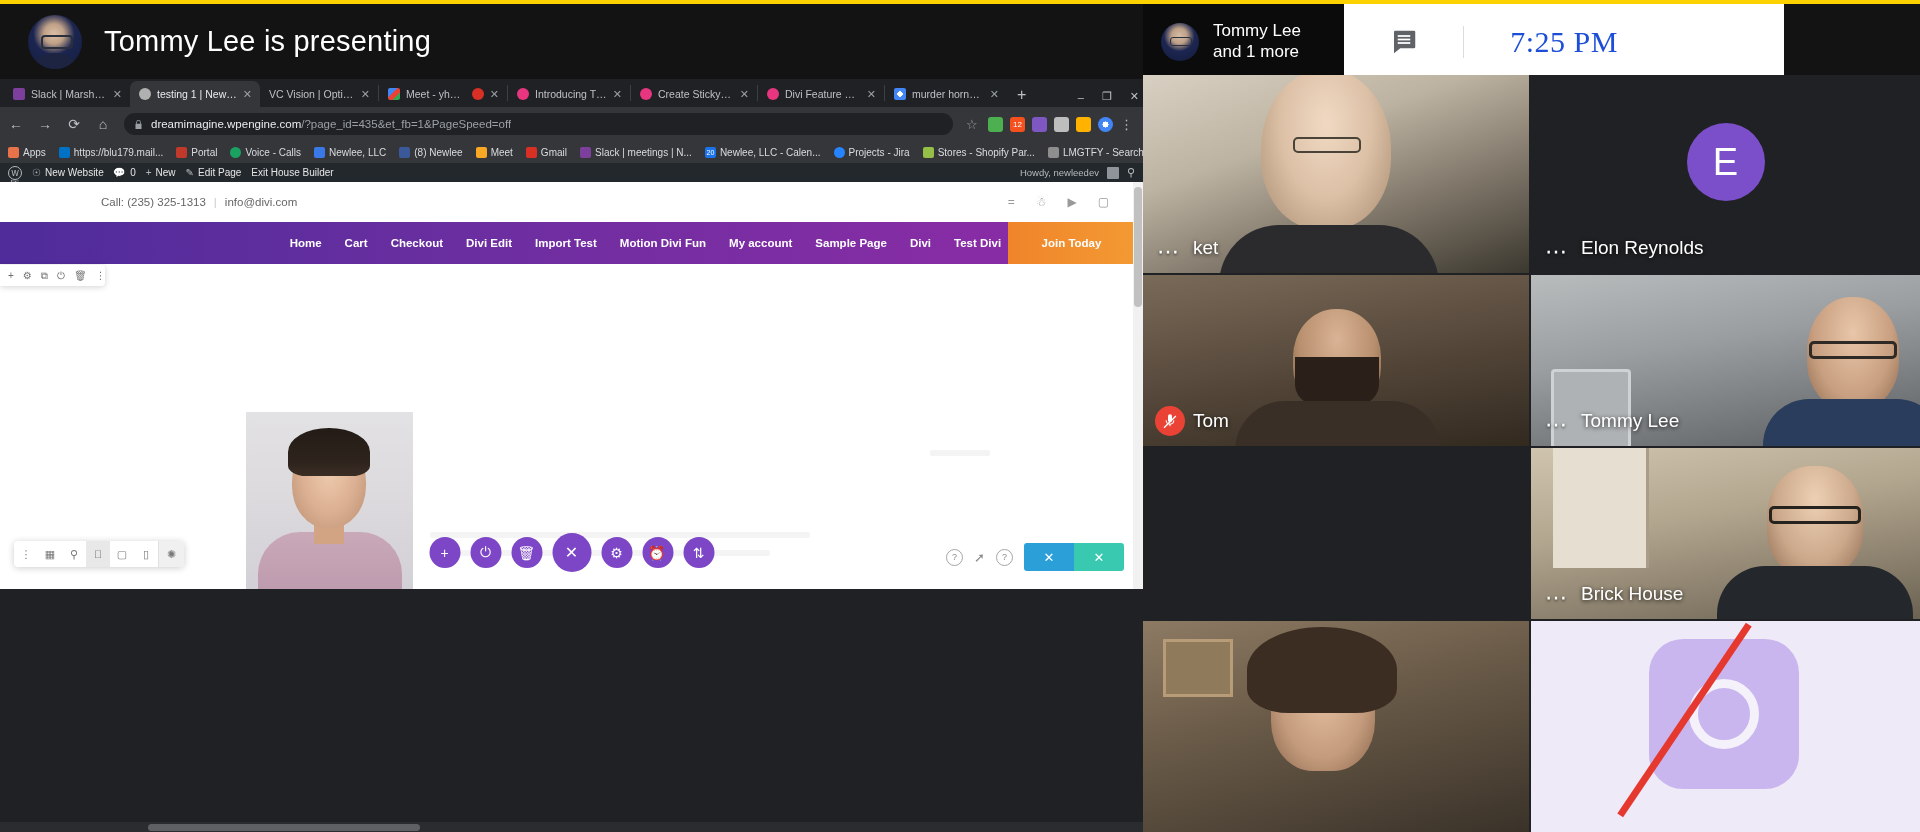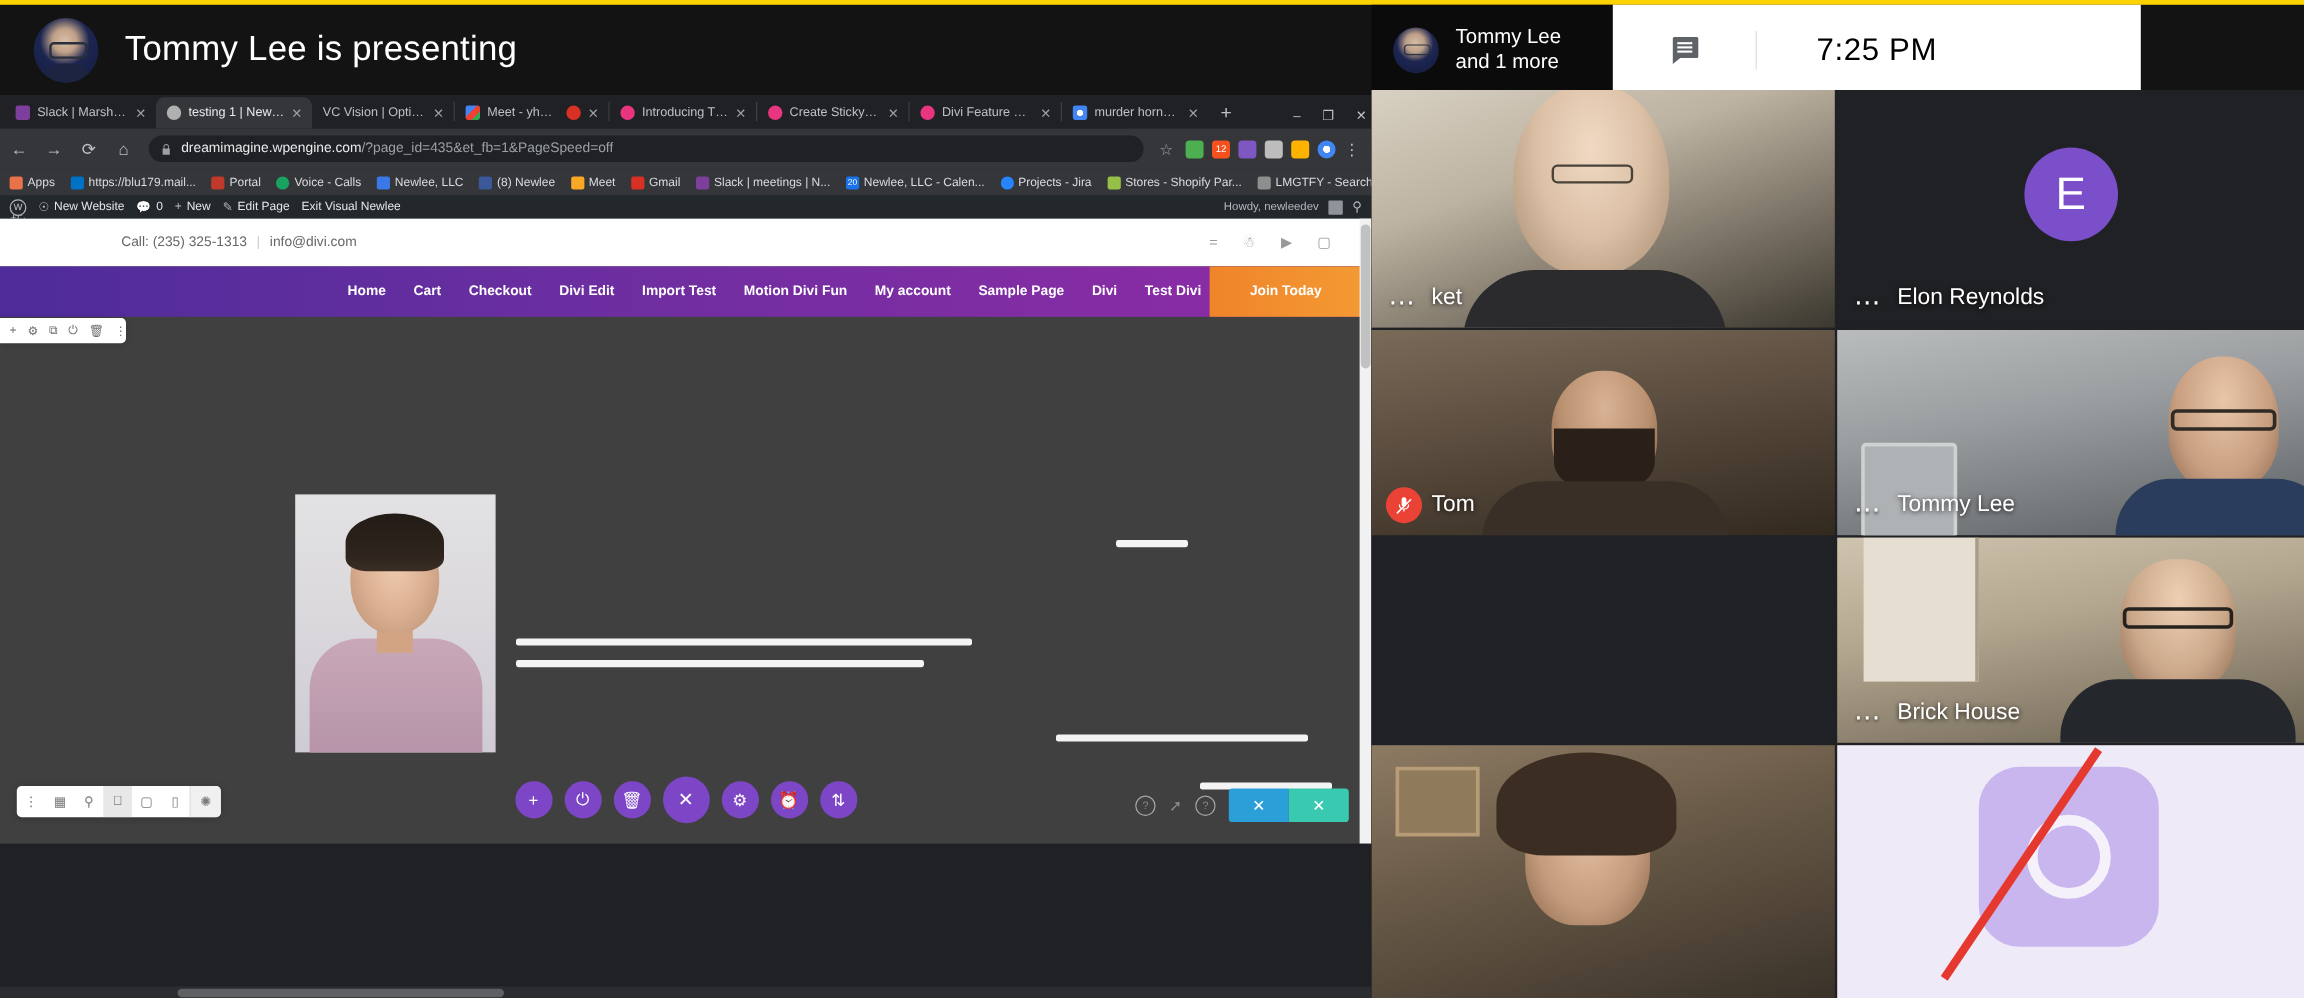--- a/index.html
+++ b/index.html
@@ -58,21 +58,21 @@
   .meet-ctrlbar {
     position: absolute; left: 1344px; top: 0; width: 440px; height: 75px;
     background: #ffffff; display: flex; align-items: center;
   }
   .ctrl-item {
     height: 75px; display: flex; align-items: center; justify-content: center;
     position: relative; color: #5f6368;
   }
   .ctrl-people { width: 120px; }
   .ctrl-chat   { width: 120px; }
-  .ctrl-time   { width: 200px; font-size: 26px; color: #000000; letter-spacing: .5px; }
+  .ctrl-time   { width: 200px; font-size: 30px; color: #1d4ed8; letter-spacing: .5px; font-family: Liberation Serif, serif; }
   .ctrl-divider {
     position: absolute; top: 22px; width: 1px; height: 32px; background: #dadce0;
   }
   .people-wrap { position: relative; display: inline-block; }
   .people-count {
     position: absolute; left: 27px; top: -12px; font-size: 16px; color: #5f6368;
   }
 
   .self-view {
     position: absolute; left: 1784px; top: 0; width: 136px; height: 75px; overflow: hidden;
@@ -152,21 +152,21 @@
     width: 14px; height: 14px; border-radius: 50%; border: 1.4px solid #b4b9be;
     position: relative; color: #b4b9be; font-size: 10px; text-align: center; line-height: 12px;
   }
   .wpbar-right {
     position: absolute; right: 8px; display: flex; align-items: center; gap: 8px;
     color: #b4b9be; font-size: 9.5px;
   }
   .wp-howdy-av { width: 12px; height: 12px; background: #8f949a; border-radius: 1px; }
 
   
-  .page { position: relative; background: #404040; height: 521px; overflow: hidden; }
+  .page { position: relative; background: #ffffff; height: 407px; overflow: hidden; }
   .site-topbar {
     height: 40px; background: #fff; display: flex; align-items: center;
     padding: 0 34px 0 101px; color: #666; font-size: 11.5px;
   }
   .site-topbar .sep { margin: 0 8px; color: #ccc; }
   .social { margin-left: auto; display: flex; gap: 21px; color: #999; font-size: 12px; }
 
   .site-nav {
     height: 42px; background: linear-gradient(90deg,#4e2c9a 0%,#6a2ea0 40%,#7f2da3 72%,#8f2ba6 100%);
     display: flex; align-items: center; position: relative;
@@ -475,21 +475,21 @@
       </div>
       <div class="wpitem">
         <span style="color:#b4b9be">+</span>
         <span>New</span>
       </div>
       <div class="wpitem">
         <span style="color:#b4b9be">✎</span>
         <span>Edit Page</span>
       </div>
       <div class="wpitem">
-        <span>Exit Visual Newlee</span>
+        <span>Exit House Builder</span>
       </div>
       <div class="wpbar-right">
         <span>Howdy, newleedev</span>
         <span class="wp-howdy-av"></span>
         <span style="font-size:11px">⚲</span>
       </div>
     </div>
 
     <div class="page">
 

